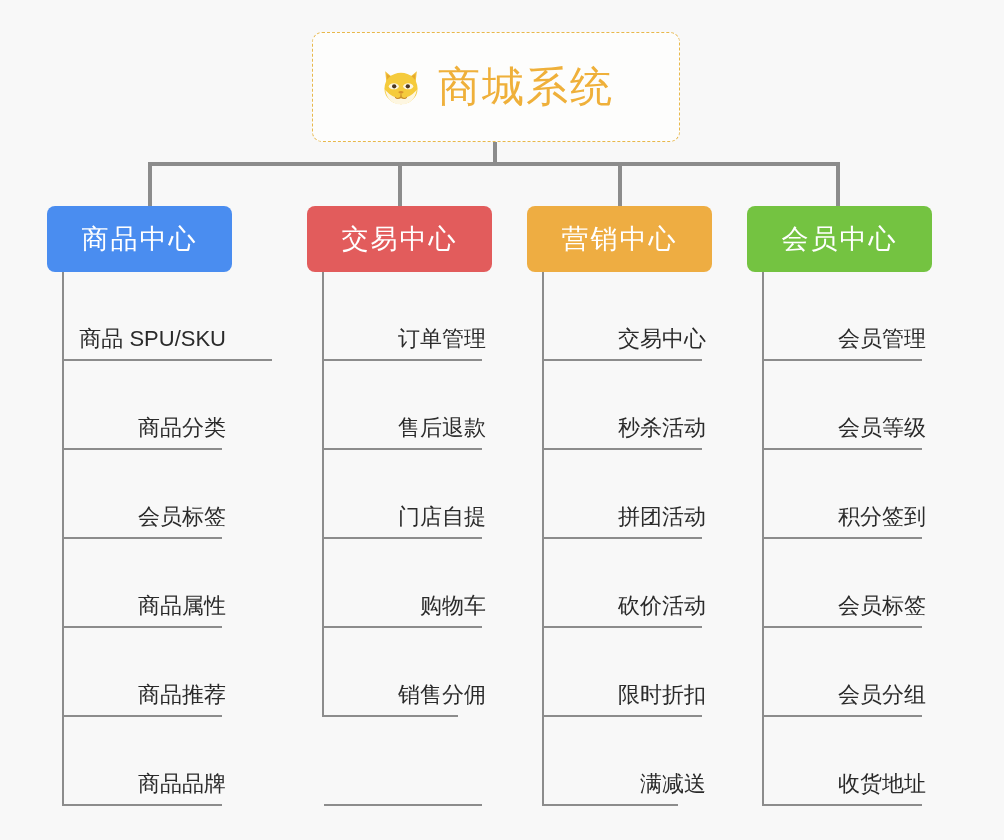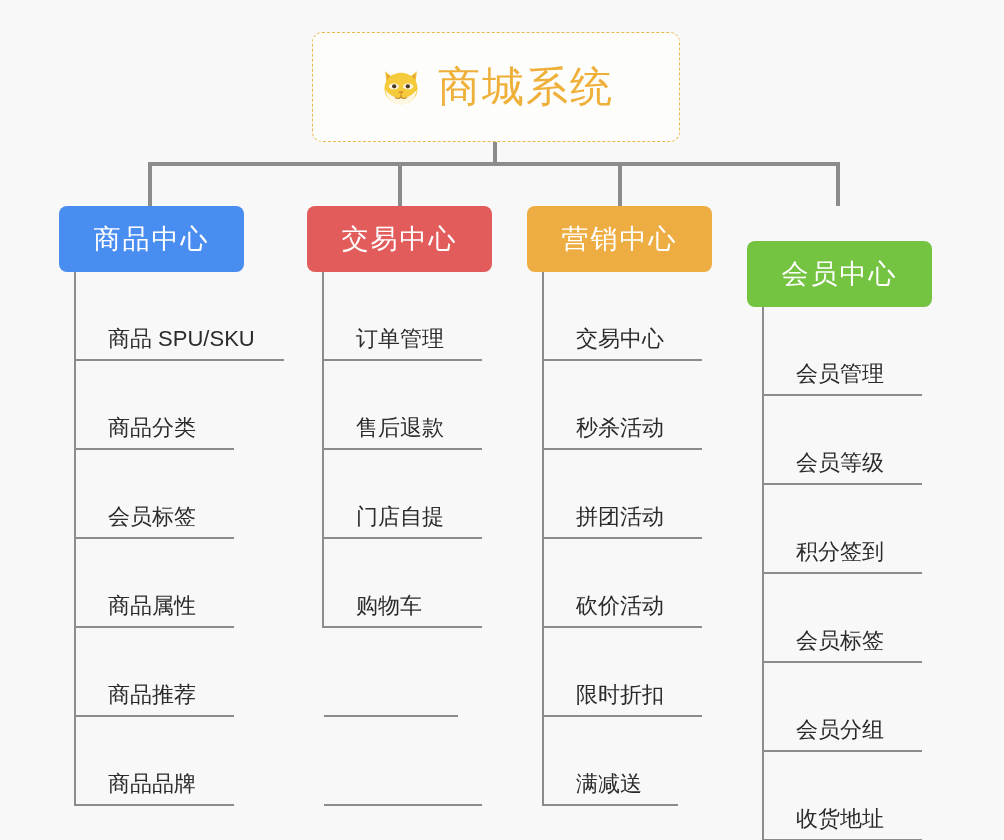--- a/index.html
+++ b/index.html
@@ -102,20 +102,21 @@
     border-left: 2px solid #8c8c8c;
     padding-top: 0;
   }
   .leaf-item {
     box-sizing: border-box;
     height: 89px;
     display: flex;
     align-items: flex-end;
     padding-left: 32px;
     padding-bottom: 4px;
+    justify-content: flex-end;
   }
   .leaf-label {
     font-size: 22px;
     color: #2b2b2b;
     white-space: nowrap;
     line-height: 1.1;
     padding-bottom: 6px;
     padding-right: 6px;
   }
   .leaf-underline {
@@ -150,21 +151,21 @@
         <path d="M32 46 q5 4 8 0" stroke="#c98a2a" stroke-width="1.6" fill="none"></path>
       </svg>
     </span>
     <span class="root-title">商城系统</span>
   </div>
 
   <div class="conn-stem"></div>
   <div class="conn-bus"></div>
 
 <div class="conn-drop" style="left: 148px;"></div>
-    <div class="column" style="left: 59px; width: 185px;">
+    <div class="column" style="left: 47px; width: 185px;">
       <div class="cat-box" style="background: rgb(74, 141, 240); width: 185px;">
         <span>商品中心</span>
       </div>
       <div class="leaf-stack">
         <div class="leaf-item">
           <span class="leaf-label">商品 SPU/SKU</span>
         </div>
         <div class="leaf-underline" style="top: 87px; width: 208px;"></div>
         <div class="leaf-item">
           <span class="leaf-label">商品分类</span>
@@ -204,20 +205,23 @@
         <div class="leaf-underline" style="top: 176px; width: 158px;"></div>
         <div class="leaf-underline" style="top: 265px; width: 158px;"></div>
         <div class="leaf-item">
           <span class="leaf-label">门店自提</span>
         </div>
         <div class="leaf-underline" style="top: 354px; width: 158px;"></div>
         <div class="leaf-item">
           <span class="leaf-label">购物车</span>
         </div>
         <div class="leaf-underline" style="top: 443px; width: 134px;"></div>
+        <div class="leaf-item">
+          <span class="leaf-label">销售分佣</span>
+        </div>
         <div class="leaf-underline" style="top: 532px; width: 158px;"></div>
       </div>
     </div>
     <div class="conn-drop" style="left: 618px;"></div>
     <div class="column" style="left: 527px; width: 185px;">
       <div class="cat-box" style="background: rgb(238, 173, 66); width: 185px;">
         <span>营销中心</span>
       </div>
       <div class="leaf-stack">
         <div class="leaf-item">
@@ -241,21 +245,21 @@
         </div>
         <div class="leaf-underline" style="top: 443px; width: 158px;"></div>
         <div class="leaf-item">
           <span class="leaf-label">满减送</span>
         </div>
         <div class="leaf-underline" style="top: 532px; width: 134px;"></div>
       </div>
     </div>
     <div class="conn-drop" style="left: 836px;"></div>
     <div class="column" style="left: 747px; width: 185px;">
-      <div class="cat-box" style="background: rgb(116, 195, 65); width: 185px; margin-top: 35px;">
+      <div class="cat-box" style="background: rgb(116, 195, 65); width: 185px;">
         <span>会员中心</span>
       </div>
       <div class="leaf-stack">
         <div class="leaf-item">
           <span class="leaf-label">会员管理</span>
         </div>
         <div class="leaf-underline" style="top: 87px; width: 158px;"></div>
         <div class="leaf-item">
           <span class="leaf-label">会员等级</span>
         </div>

